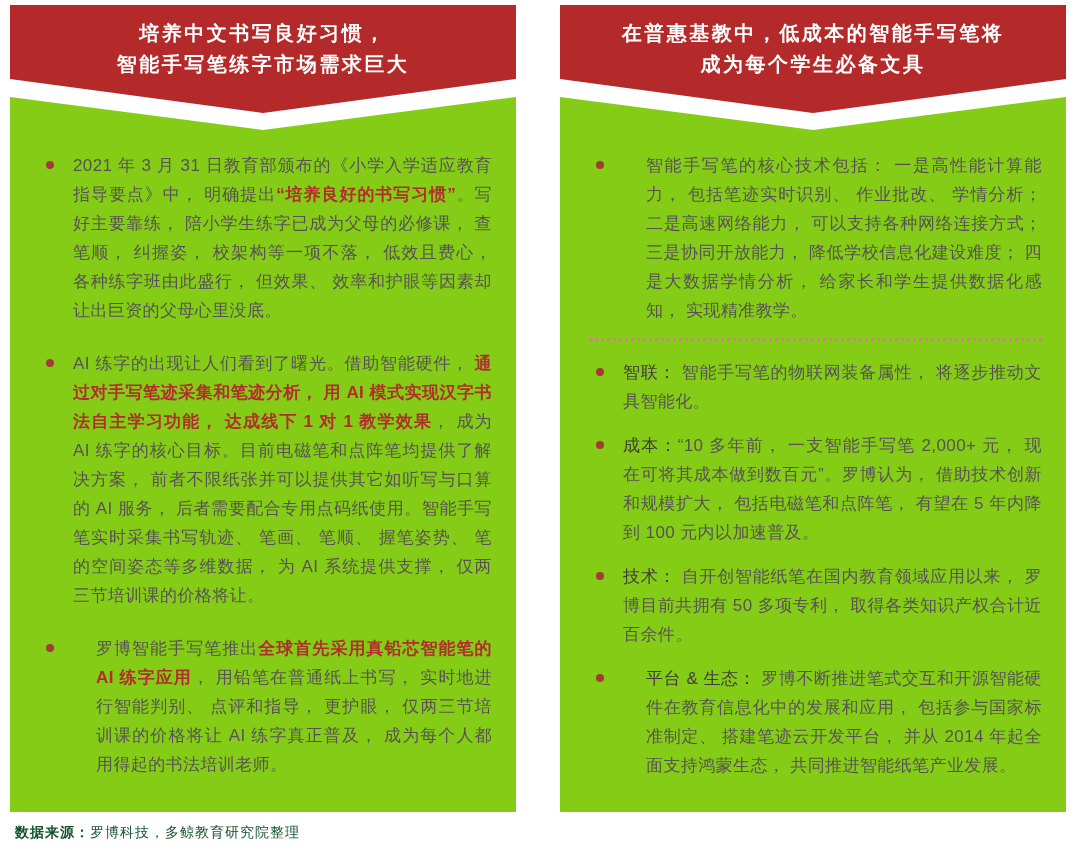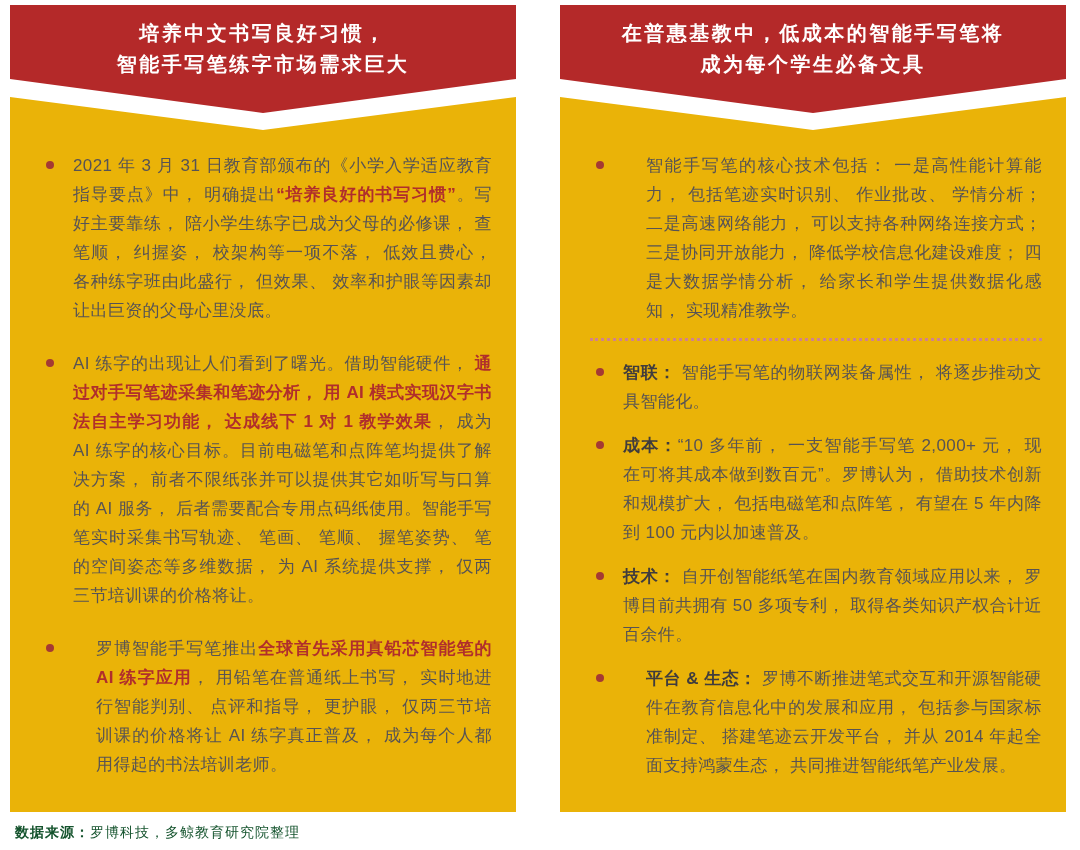--- a/index.html
+++ b/index.html
@@ -21,41 +21,41 @@
     color:#ffffff;text-align:center;box-sizing:border-box;
     padding-top:13px;
   }
   .banner .bline{
     font-size:20px;font-weight:bold;line-height:31px;letter-spacing:2.5px;
   }
 
   
   .panel{
     position:relative;z-index:1;margin-top:-16px;height:715px;
-    background:#eab308;box-sizing:border-box;
+    background:#84cc16;box-sizing:border-box;
     clip-path:polygon(0 0,50% 33px,100% 0,100% 100%,0 100%);
     padding:54px 24px 30px 30px;
   }
 
   ul.blist{list-style:none;margin:0;padding:0;}
   li.bullet{display:flex;align-items:flex-start;}
   .col-left li.bullet{margin-bottom:24px;}
   .col-right li.bullet{margin-bottom:15px;}
   li.bullet:last-child{margin-bottom:0;gap:23px;}
   .dot{
     flex:0 0 auto;width:8px;height:8px;border-radius:50%;
     background:#a43a34;margin:10px 19px 0 6px;
   }
   p.btext{
     margin:0;font-size:17px;line-height:29px;color:#575355;
     text-align:justify;letter-spacing:0.4px;
   }
   .seg-n{font-weight:400;color:#575355;}
   .seg-r{font-weight:700;color:#b02e2c;}
-  .seg-b{font-weight:700;color:#403c3d;}
+  .seg-b{font-weight:400;color:#403c3d;}
 
   .divider{
     border:none;border-top:3px dotted #d0828a;
     margin:13px 0 17px 0;height:0;
   }
 
   .footer{
     position:absolute;left:15px;top:824px;
     font-size:14px;color:#14532d;letter-spacing:1px;
   }

